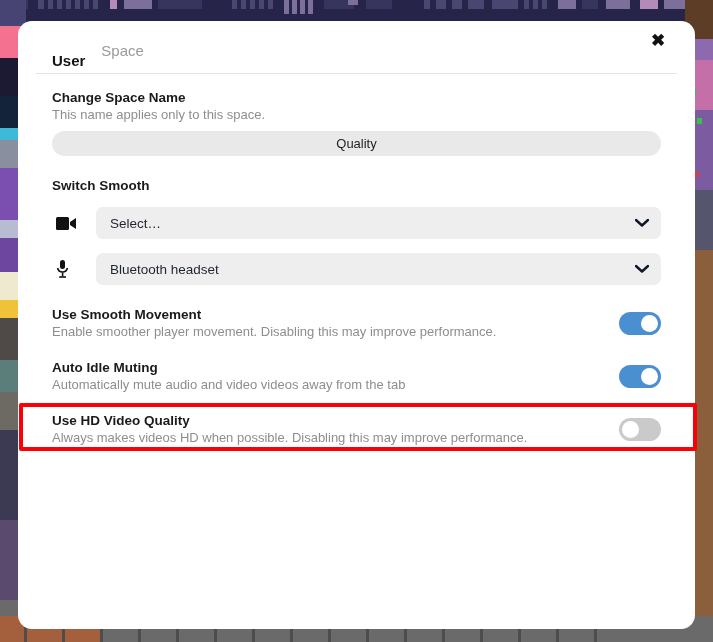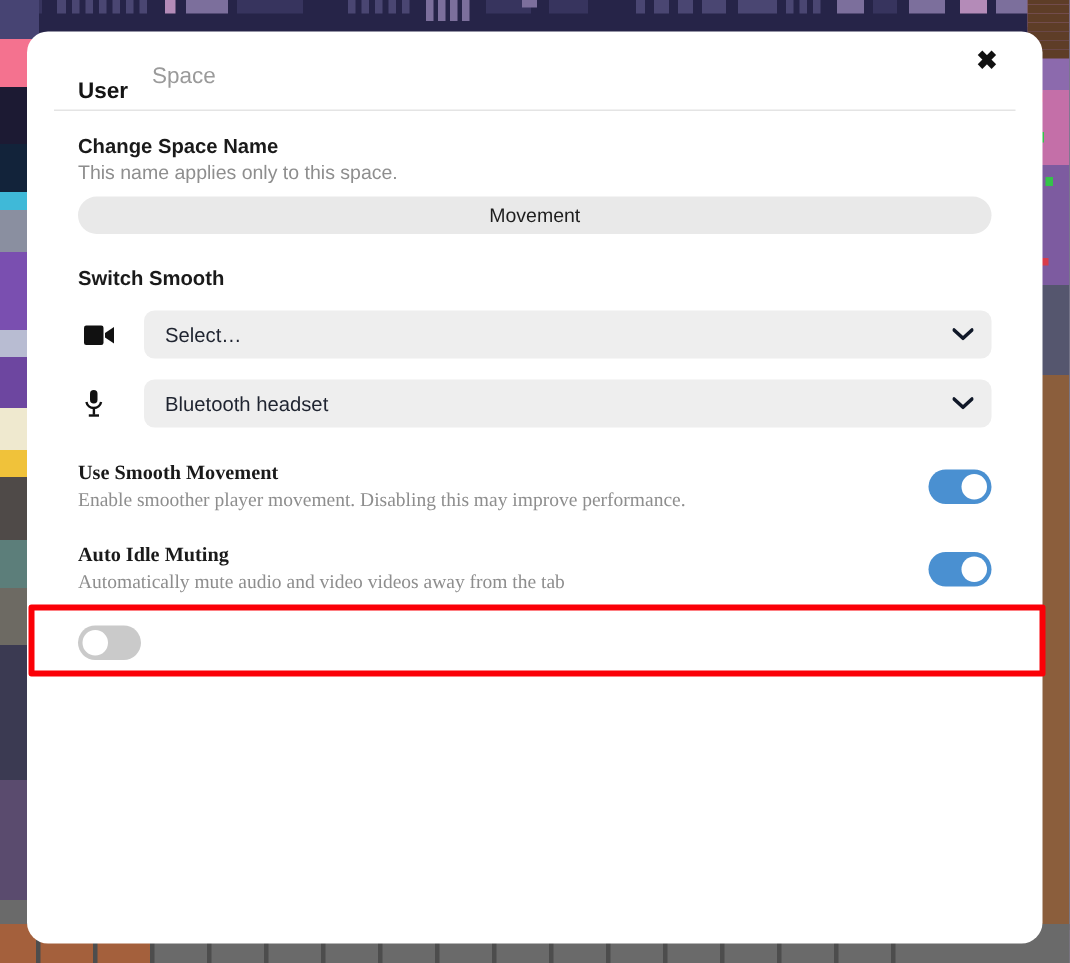--- a/index.html
+++ b/index.html
@@ -225,21 +225,21 @@
   }
 
   
   .setting-row {
     display: flex;
     align-items: center;
     justify-content: space-between;
     padding: 12px 0 9px 0;
   }
   .setting-row.first { padding-top: 22px; }
-  .setting-text { max-width: 560px; font-family: Liberation Serif, serif; }
+  .setting-text { max-width: 560px; }
 
   .toggle {
     position: relative;
     width: 42px;
     height: 23px;
     border-radius: 12px;
     flex: 0 0 42px;
     cursor: pointer;
   }
   .toggle.on  { background: #4a90d1; }
@@ -381,21 +381,21 @@
       <span class="tab active">User</span>
       <span class="tab inactive">Space</span>
       <span class="close-btn">✖</span>
     </div>
 
     <div class="body">
 
       <div class="grp-change">
         <div class="section-title">Change Space Name</div>
         <div class="section-sub">This name applies only to this space.</div>
-        <div class="name-input" title="Hotkeys">Movement</div>
+        <div class="name-input" title="Hotkeys">Quality</div>
       </div>
 
       <div class="grp-inputs">
         <div class="section-title">Switch Smooth</div>
 
         <div class="input-row">
           <span class="dev-icon">
             <svg width="21" height="15" viewBox="0 0 21 15" aria-hidden="true">
               <rect x="0" y="1" width="13" height="13" rx="1.5" fill="#111"></rect>
               <path d="M14 6 L20 2 L20 13 L14 9 Z" fill="#111"></path>
@@ -446,20 +446,24 @@
         <div class="setting-text">
           <div class="section-title">Auto Idle Muting</div>
           <div class="section-sub">Automatically mute audio and video videos away from the tab</div>
         </div>
         <div class="toggle on">
           <div class="knob"></div>
         </div>
       </div>
 
       <div class="setting-row">
+        <div class="setting-text">
+          <div class="section-title">Use HD Video Quality</div>
+          <div class="section-sub">Always makes videos HD when possible. Disabling this may improve performance.</div>
+        </div>
         <div class="toggle off">
           <div class="knob"></div>
         </div>
       </div>
 
 
     </div>
   </div>
 
   <div id="highlight"></div>

